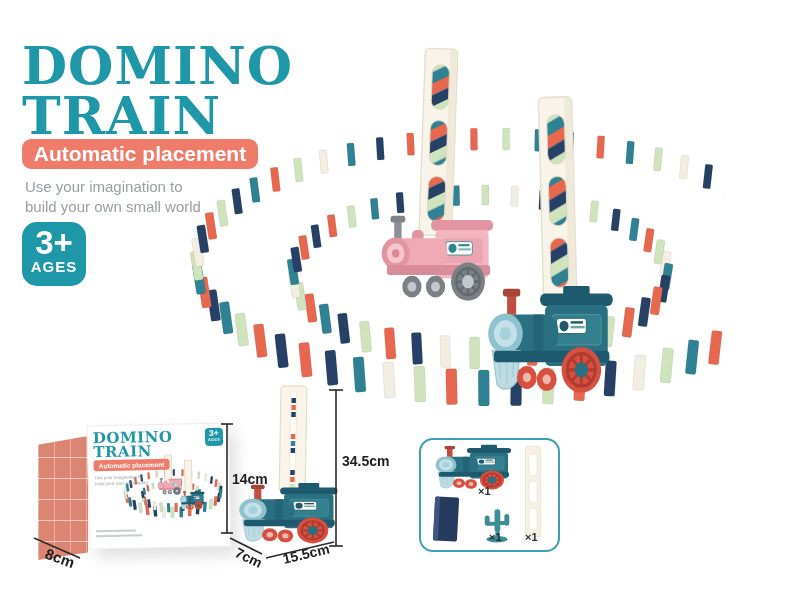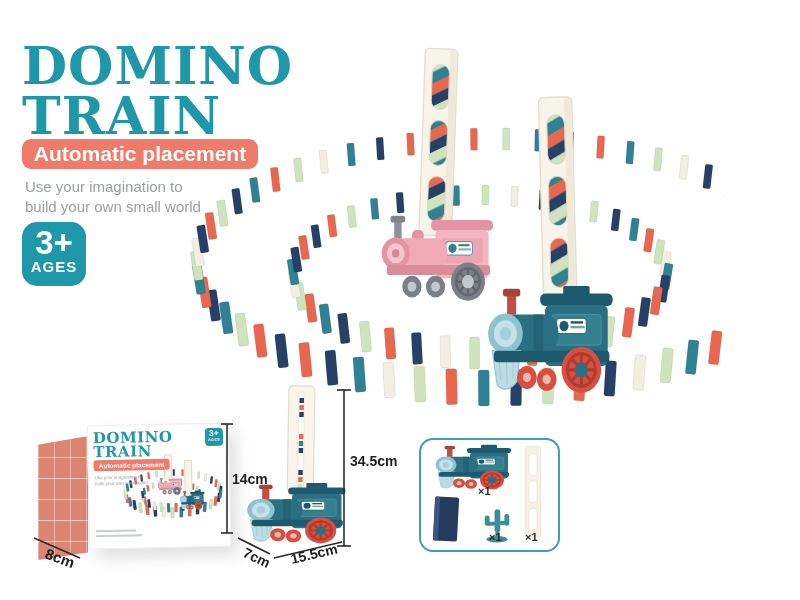--- a/index.html
+++ b/index.html
@@ -47,21 +47,21 @@
   .mini-badge .n{font-size:8.5px;font-weight:bold;line-height:1.15;margin-top:1px;}
   .mini-badge .l{font-size:3.8px;font-weight:bold;letter-spacing:.3px;margin-top:-1px;}
   .mini-scene{position:absolute;left:34px;top:22px;width:104px;height:96px;}
   .mini-lines div{position:absolute;height:2px;background:#c9cdce;}
   .measure-svg{position:absolute;left:0;top:0;pointer-events:none;}
   .dim-label{font:bold 14px "Liberation Sans",sans-serif;fill:#1f1f1f;}
   .dim-label-lg{font:bold 15px "Liberation Sans",sans-serif;fill:#1f1f1f;}
   .mline{stroke:#2b2b2b;stroke-width:1.6;}
 
   
-  .dimfig{position:absolute;left:216px;top:374px;width:200px;height:210px;}
+  .dimfig{position:absolute;left:208px;top:374px;width:200px;height:210px;}
 
   
   .contents{position:absolute;left:419px;top:438px;width:141px;height:114px;background:#fff;
             border:2.5px solid #3f9db5;border-radius:14px;box-sizing:border-box;}
   .qty{position:absolute;font-size:11px;font-weight:bold;color:#2e2e2e;}
 </style>
 </head>
 <body>
 
 <svg width="0" height="0" style="position:absolute" aria-hidden="true">

